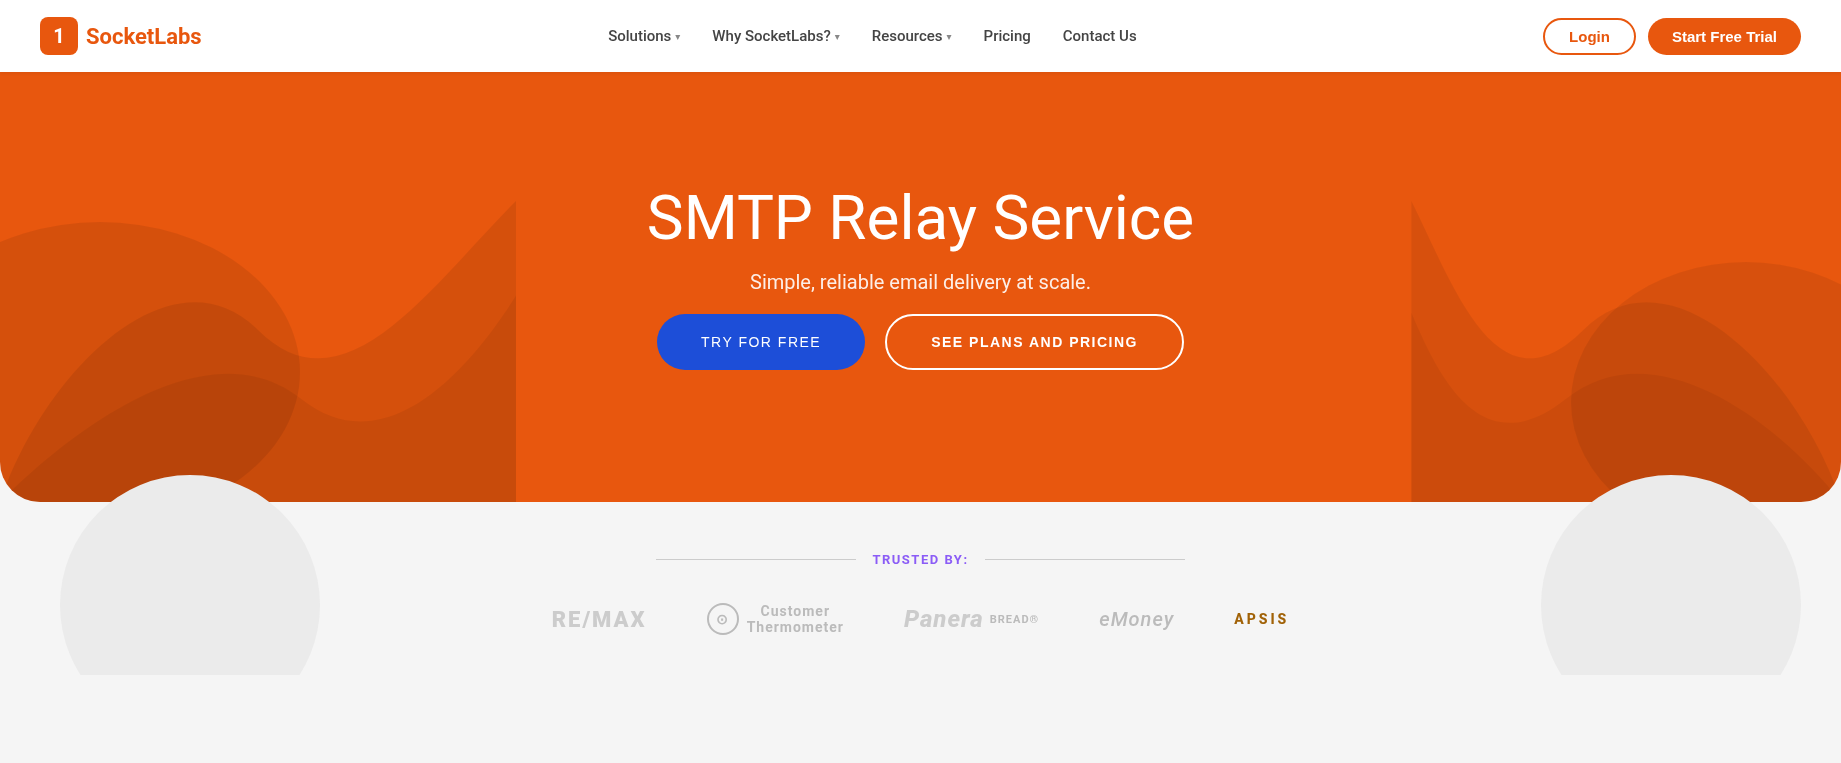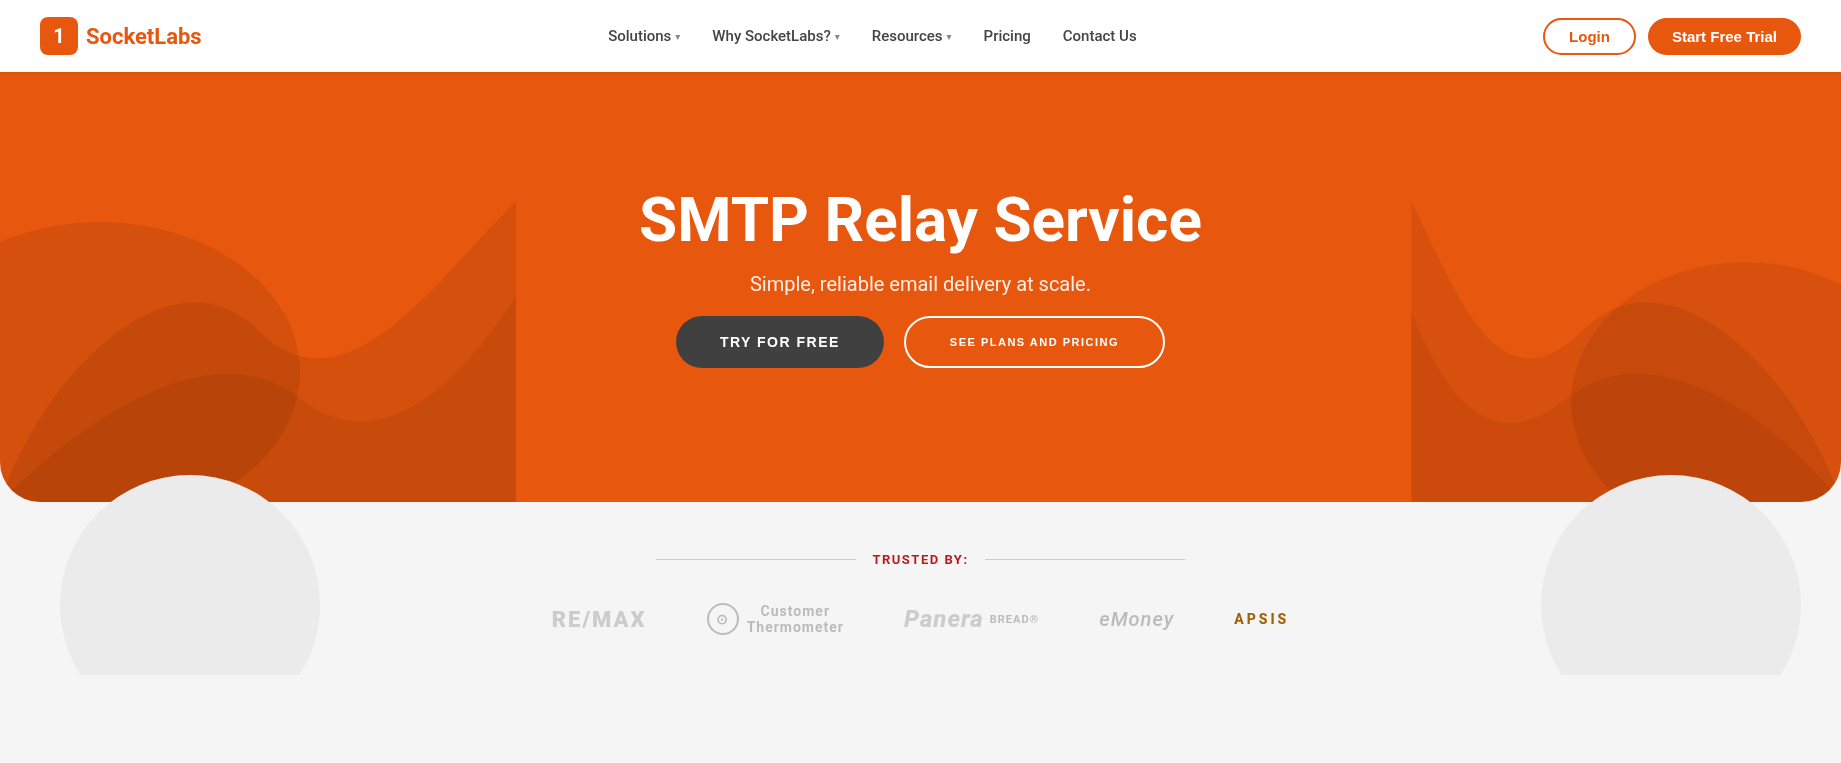--- a/index.html
+++ b/index.html
@@ -164,65 +164,65 @@
       pointer-events: none;
     }
 
     .hero-content {
       position: relative;
       z-index: 2;
     }
 
     .hero-title {
       font-size: 62px;
-      font-weight: 700;
+      font-weight: 400;
       color: white;
       margin-bottom: 18px;
       line-height: 1.1;
     }
 
     .hero-subtitle {
       font-size: 20px;
       color: rgba(255,255,255,0.9);
       margin-bottom: 20px;
       font-weight: 400;
     }
 
     .hero-buttons {
       display: flex;
       gap: 20px;
       justify-content: center;
     }
 
     .btn-try-free {
       padding: 18px 44px;
-      background: #404040;
+      background: #1d4ed8;
       color: white;
       border: none;
+      border-radius: 50px;
+      font-size: 14px;
+      font-weight: 400;
+      letter-spacing: 1.5px;
+      text-transform: uppercase;
+      cursor: pointer;
+    }
+
+    .btn-plans {
+      padding: 18px 44px;
+      background: transparent;
+      color: white;
+      border: 2px solid white;
       border-radius: 50px;
       font-size: 14px;
       font-weight: 700;
       letter-spacing: 1.5px;
       text-transform: uppercase;
       cursor: pointer;
     }
 
-    .btn-plans {
-      padding: 18px 44px;
-      background: transparent;
-      color: white;
-      border: 2px solid white;
-      border-radius: 50px;
-      font-size: 11px;
-      font-weight: 700;
-      letter-spacing: 1.5px;
-      text-transform: uppercase;
-      cursor: pointer;
-    }
-
     
     .trusted-section {
       background: #f5f5f5;
       padding: 50px 40px 40px;
       text-align: center;
       position: relative;
     }
 
     .trusted-label-row {
       display: flex;
@@ -234,21 +234,21 @@
 
     .trusted-line {
       height: 1px;
       background: #ccc;
       width: 200px;
     }
 
     .trusted-label {
       font-size: 13px;
       font-weight: 700;
-      color: #b91c1c;
+      color: #8b5cf6;
       letter-spacing: 1.5px;
       text-transform: uppercase;
     }
 
     .logos-row {
       display: flex;
       align-items: center;
       justify-content: center;
       gap: 60px;
       flex-wrap: wrap;

